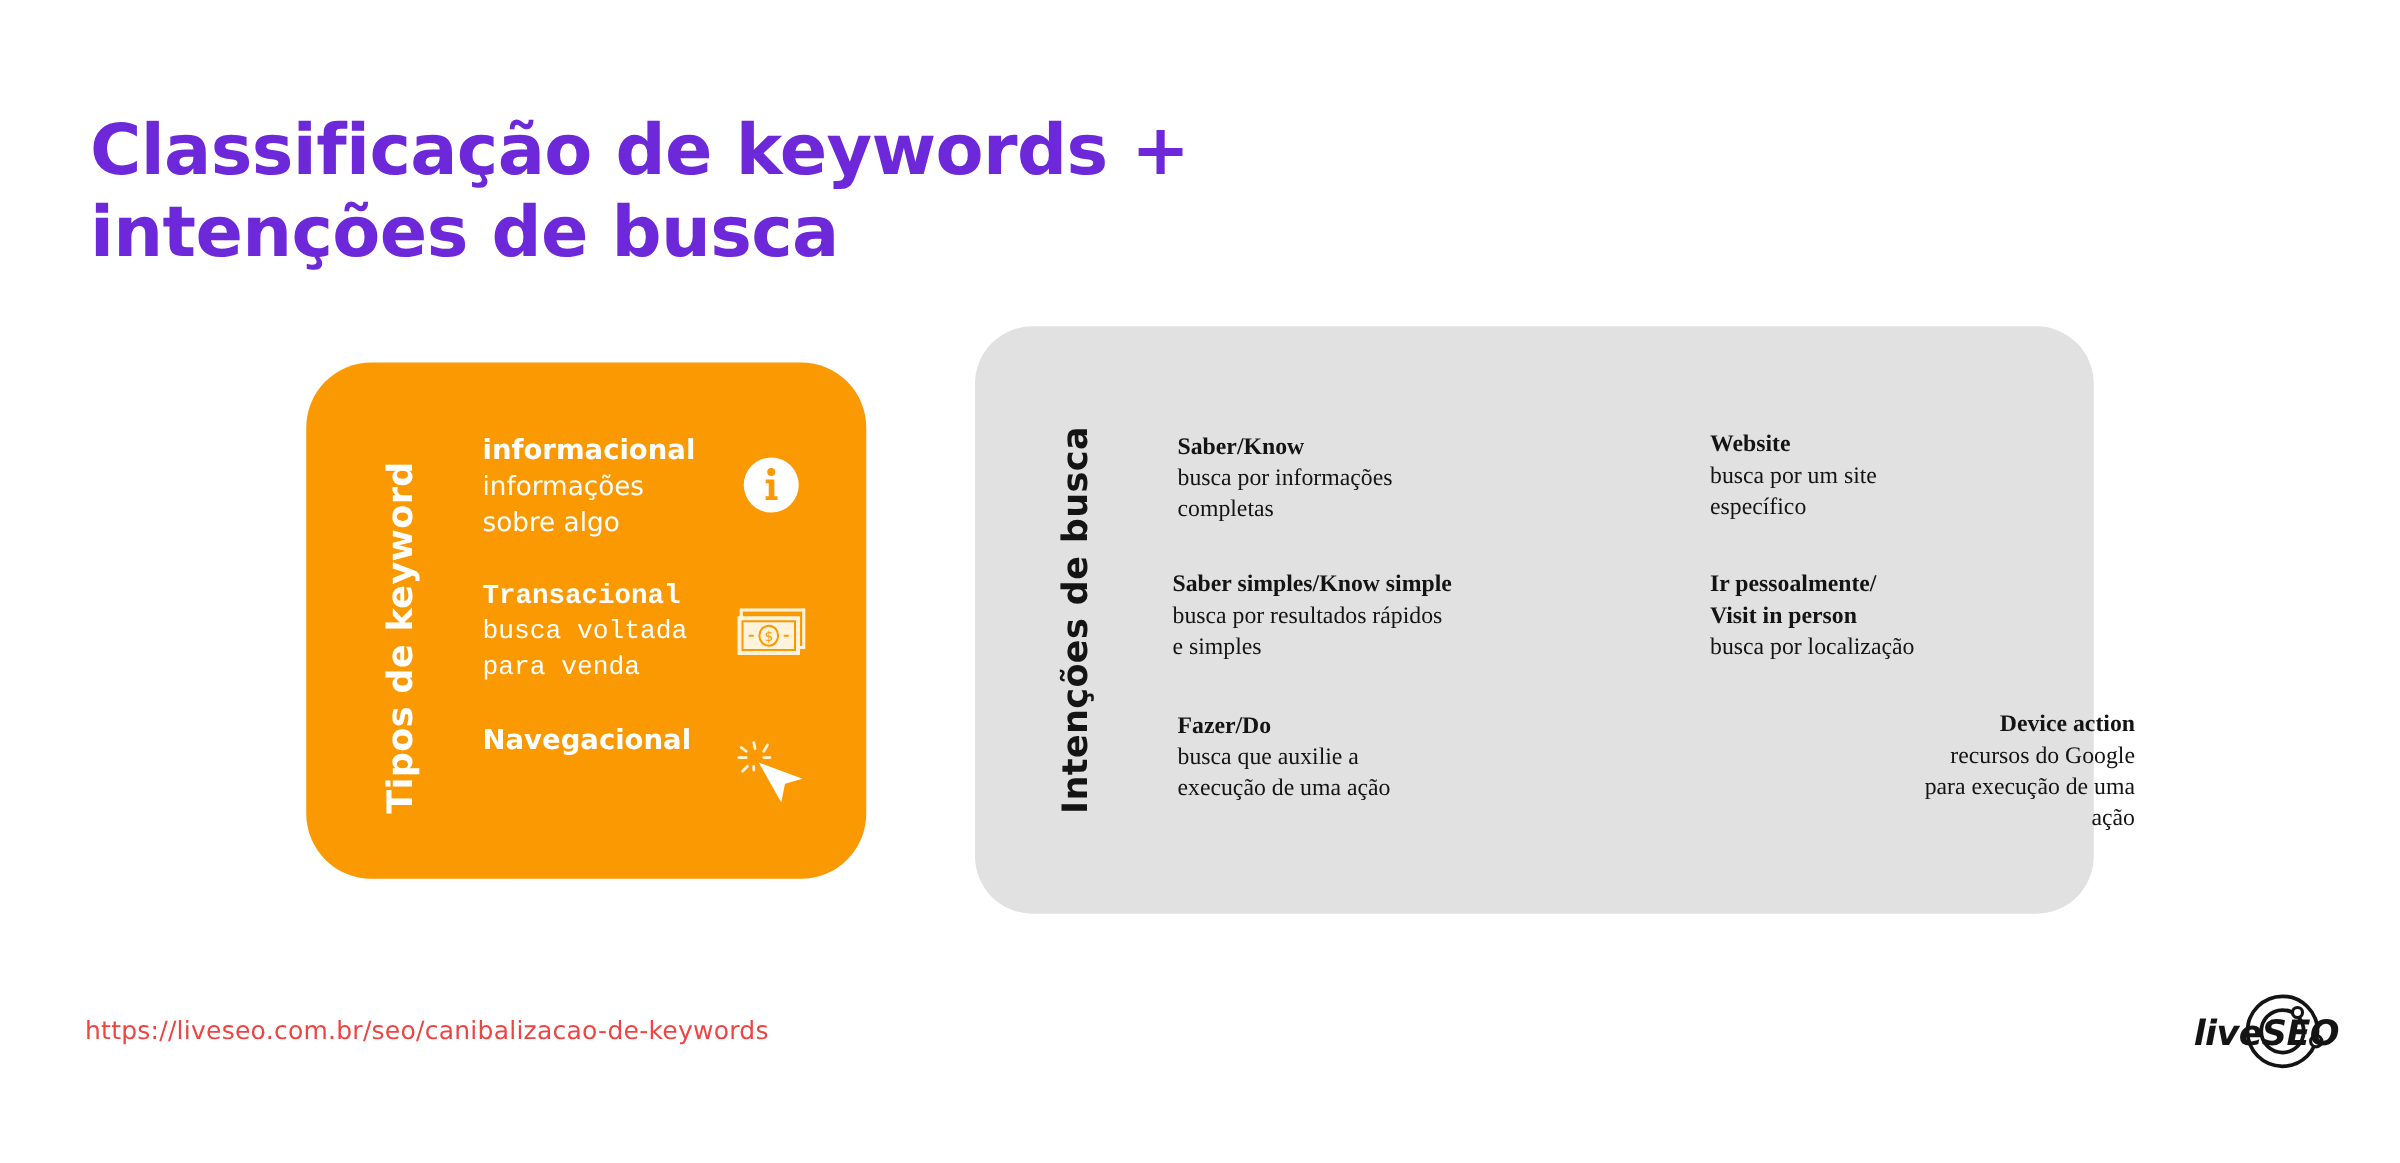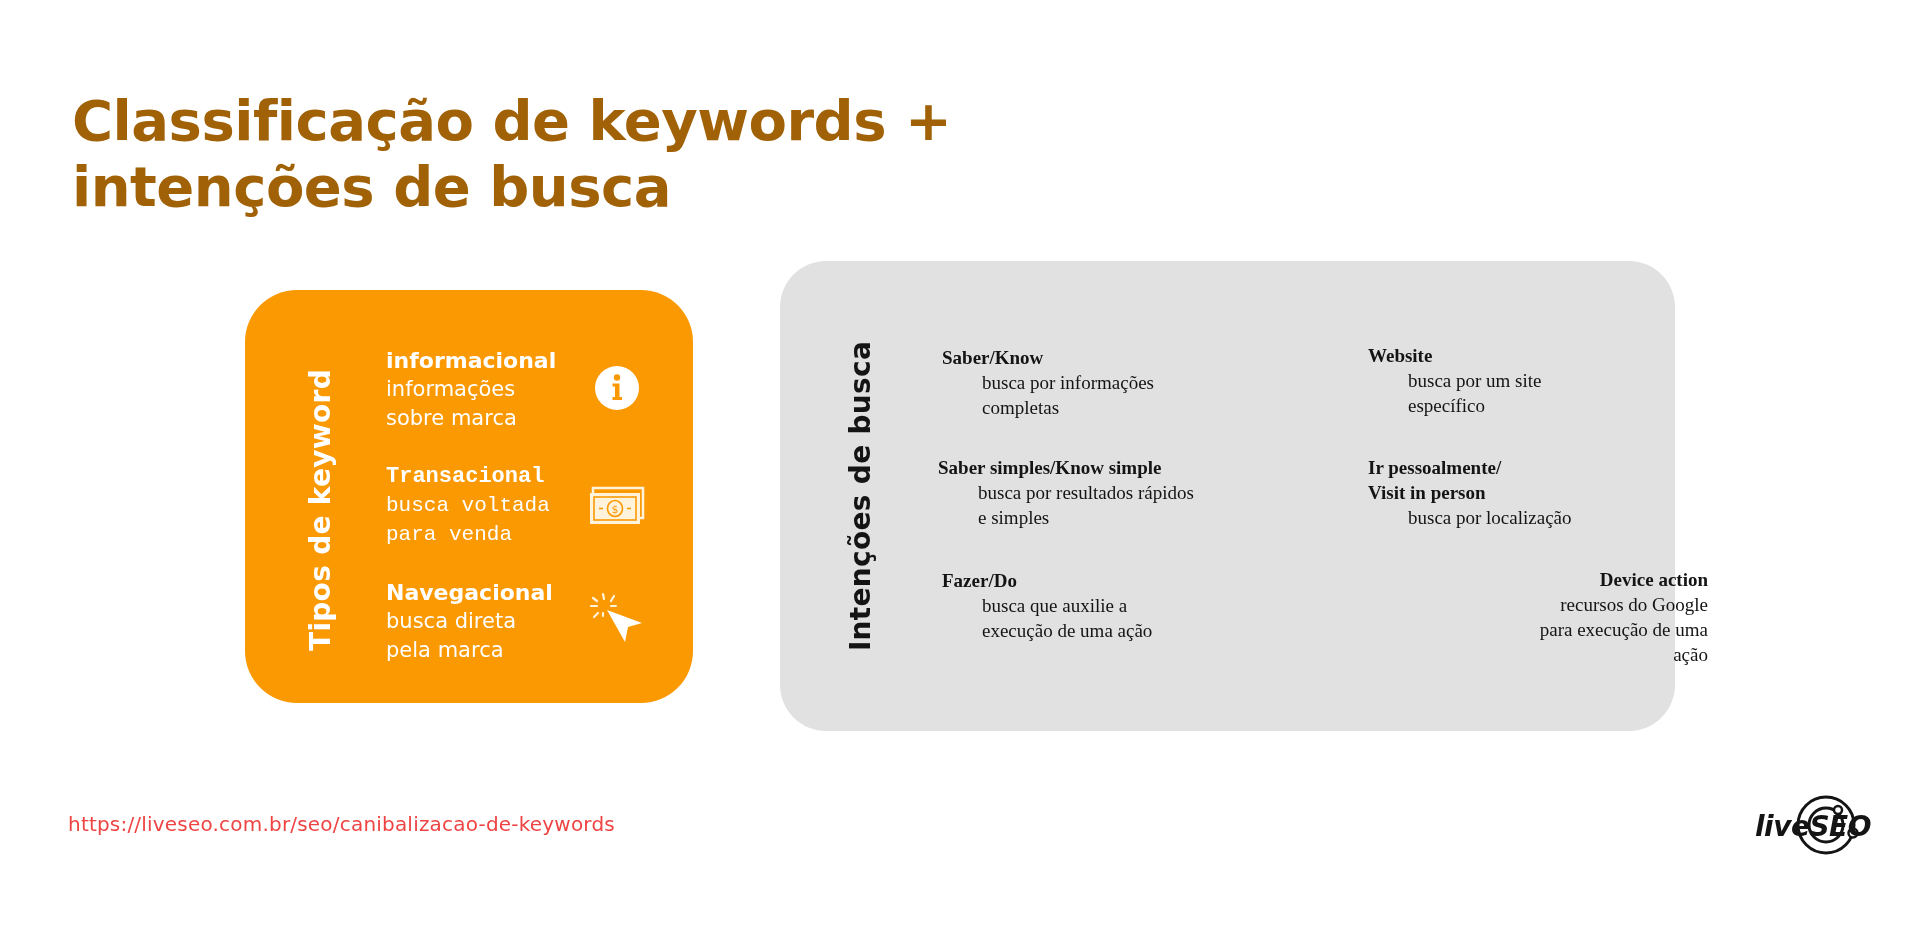--- a/index.html
+++ b/index.html
@@ -12,21 +12,21 @@
     }
     .slide { position: relative; width: 1920px; height: 930px; }
 
     .title {
       position: absolute;
       left: 72px; top: 88px;
       font-size: 56px;
       font-weight: bold;
       line-height: 66px;
       letter-spacing: -0.5px;
-      color: #a16207;
+      color: #6d28d9;
     }
     .title span { display: block; }
 
     
     .kw-card {
       position: absolute;
       left: 245px; top: 290px;
       width: 448px; height: 413px;
       background: #fb9903;
       border-radius: 52px;
@@ -95,21 +95,20 @@
       font-size: 19px;
       line-height: 25px;
       display: block;
       white-space: pre-line;
     }
     .intent .desc {
       font-size: 19px;
       line-height: 25px;
       display: block;
       white-space: pre-line;
-      margin-left: 40px;
     }
 
     .footer-url {
       position: absolute;
       left: 68px; top: 812px;
       font-size: 20px;
       color: #ef4444;
       letter-spacing: 0.2px;
     }
     .logo {
@@ -139,21 +138,21 @@
   </h1>
 
   <div class="kw-card">
     <div class="vlabel">
       <div class="vlabel-text">Tipos de keyword</div>
     </div>
 
     <div class="kw-item" style="top: 56px;">
       <span class="name">informacional</span>
       <span class="desc">informações
-sobre marca</span>
+sobre algo</span>
     </div>
     <div class="kw-icon" style="top: 73px;">
       <svg width="46" height="46" viewBox="0 0 46 46">
         <circle cx="23" cy="23" r="22" fill="#ffffff"></circle>
         <circle cx="23" cy="12.5" r="3.2" fill="#fb9903"></circle>
         <path d="M18.5 18.5 H25.5 V32 H28 V35 H18.5 V32 H21 V21.5 H18.5 Z" fill="#fb9903"></path>
       </svg>
     </div>
 
     <div class="kw-item" style="top: 172px; font-family: Liberation Mono, monospace;">
@@ -168,22 +167,20 @@
         <rect x="5" y="11" width="42" height="23" fill="none" stroke="#fb9903" stroke-width="1.6"></rect>
         <ellipse cx="26" cy="22.5" rx="7.5" ry="8" fill="none" stroke="#fb9903" stroke-width="1.6"></ellipse>
         <text x="26" y="27" font-size="11" text-anchor="middle" fill="#fb9903" font-family="DejaVu Sans, sans-serif">$</text>
         <line x1="10" y1="22.5" x2="14" y2="22.5" stroke="#fb9903" stroke-width="1.6"></line>
         <line x1="38" y1="22.5" x2="42" y2="22.5" stroke="#fb9903" stroke-width="1.6"></line>
       </svg>
     </div>
 
     <div class="kw-item" style="top: 288px;">
       <span class="name">Navegacional</span>
-      <span class="desc">busca direta
-pela marca</span>
     </div>
     <div class="kw-icon" style="top: 300px; width: 60px; height: 60px; left: 342px;">
       <svg width="60" height="60" viewBox="0 0 60 60">
         <g stroke="#fff3dc" stroke-width="2.2" stroke-linecap="round">
           <line x1="16" y1="4" x2="17" y2="9"></line>
           <line x1="27" y1="6" x2="24" y2="11"></line>
           <line x1="4" y1="16" x2="10" y2="16"></line>
           <line x1="29" y1="16" x2="24" y2="16"></line>
           <line x1="6" y1="8" x2="10" y2="11"></line>
           <line x1="7" y1="27" x2="11" y2="23"></line>

